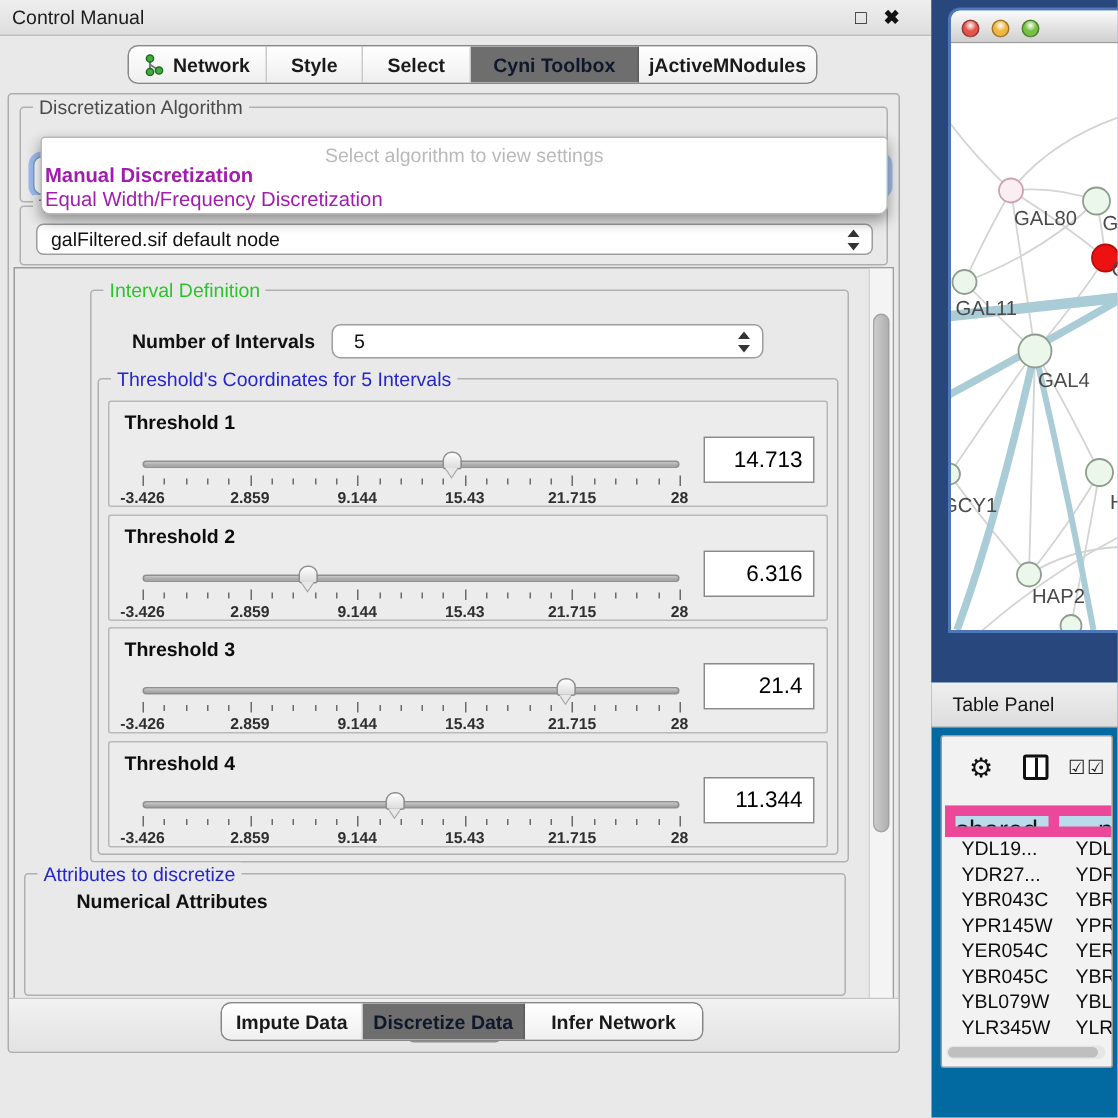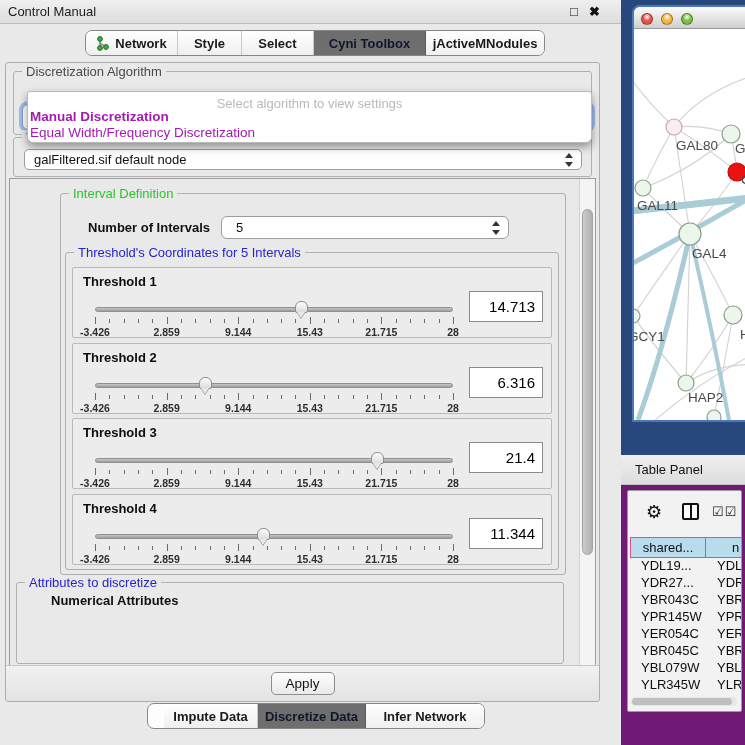--- a/index.html
+++ b/index.html
@@ -94,25 +94,25 @@
   #attrList .li { font-size:13px; color:#161616; line-height:17.5px; padding-left:6px; white-space:nowrap; }
   #attrScroll { position:absolute; right:0; top:0; bottom:0; width:14px; background:#f0f0f0; border-left:1px solid #cfcfcf; }
   #attrScroll .thumb { position:absolute; left:2px; top:2px; width:9px; height:30px; border-radius:5px; background:#bdbdbd; }
   #applystrip { position:absolute; left:0; bottom:0; width:100%; height:36px;
     border-top:1px solid #c6c6c6; background:linear-gradient(#f1f1f1,#e3e3e3);
     border-radius:0 0 3px 3px; }
   #applyBtn { position:absolute; left:50%; top:6px; transform:translateX(-50%);
     width:64px; height:23px; background:linear-gradient(#fefefe,#e9e9e9);
     border:1px solid #8e8e8e; border-radius:5px; font-size:13.5px; color:#111;
     font-family:"Liberation Sans",sans-serif; }
-  #bottomtabs { position:absolute; left:147px; top:703px;padding-left:16px; }
+  #bottomtabs { position:absolute; left:147px; top:668px; }
   #bottomtabs .tab:nth-child(1){ width:94px; } #bottomtabs .tab:nth-child(2){ width:108px; }
   #bottomtabs .tab:nth-child(3){ width:118px; }
   
-  #right { position:absolute; left:621px; top:0; width:124px; height:745px; background:#701a75; }
+  #right { position:absolute; left:621px; top:0; width:124px; height:745px; background:#0369a1; }
   #netarea { position:absolute; left:0; top:0; width:124px; height:455px;
     background:#28477c; overflow:hidden; }
   #netwindow { position:absolute; left:11px; top:5px; width:200px; height:417px;
     border:2px solid #4e77b8; border-radius:8px 0 0 0; background:#fff; overflow:hidden; }
   #nettitle { height:22px; background:linear-gradient(#fbfbfb,#cfcfcf);
     border-bottom:1px solid #9a9a9a; border-radius:6px 0 0 0; position:relative; }
   .tl { position:absolute; top:5.5px; width:12px; height:12px; border-radius:50%; border:1px solid rgba(0,0,0,.35); }
   #netcanvas { position:relative; width:100%; height:391px; background:#fff; overflow:hidden; }
   #netsvg { position:absolute; left:0; top:0; }
   #tpbar { position:absolute; left:0; top:455px; width:124px; height:30px;
@@ -120,21 +120,21 @@
     font-size:13px; color:#141414; line-height:30px; padding-left:14px; }
   #tpbox { position:absolute; left:6px; top:490px; width:115px; height:222px;
     border:1px solid #9a9a9a; border-radius:2px; background:#f2f2f2; overflow:hidden; }
   #tptools { position:absolute; left:0; top:0; width:100%; height:44px; }
   #gearIcon { position:absolute; left:18px; top:10px; font-size:18px; color:#111; line-height:22px; }
   #colIcon { position:absolute; left:54px; top:12px; width:17px; height:17px;
     border:2px solid #111; border-radius:2px; background:#fff; }
   #colIcon::after { content:""; position:absolute; left:5.5px; top:0; width:2px; height:13px; background:#111; }
   #checksIcon { position:absolute; left:84px; top:13px; font-size:13px; color:#222; letter-spacing:1px; }
   #tphead { position:absolute; left:2px; top:46px; height:21px; display:flex; }
-  #tphead .th { background:#b9dcec; border:1px solid #ec4899; font-size:13px; color:#111;
+  #tphead .th { background:#b9dcec; border:7px solid #ec4899; font-size:18px; color:#111;
     line-height:19px; white-space:nowrap; overflow:hidden; }
   #tphead .c1 { width:76px; text-align:center; }
   #tphead .c2 { width:60px; border-left:none; padding-left:26px; }
   #tprows { position:absolute; left:2px; top:67px; width:136px; height:138px; overflow:hidden; }
   .trow { display:flex; height:17px; font-size:13px; color:#0d0d0d; }
   .trow .c1 { width:76px; padding-left:11px; white-space:nowrap; overflow:hidden; }
   .trow .c2 { width:60px; padding-left:11px; white-space:nowrap; overflow:hidden; }
   #hscroll { position:absolute; left:3px; top:206px; width:106px; height:9px;
     background:#e6e6e6; border-radius:5px; }
   #hscroll .thumb { position:absolute; left:1px; top:1px; width:100px; height:7px;

